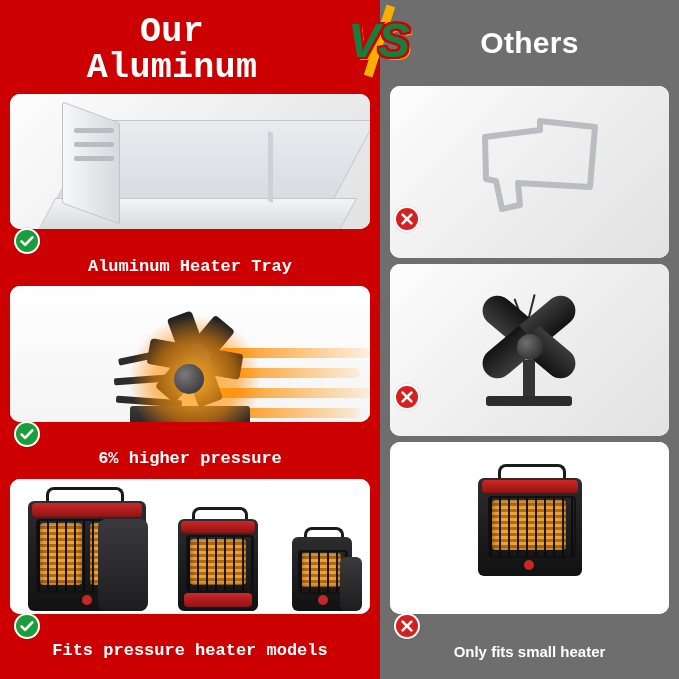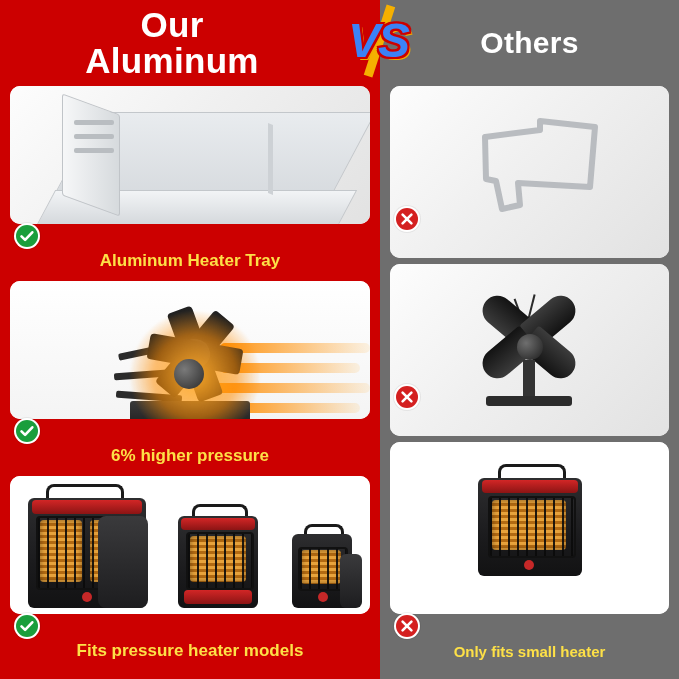--- a/index.html
+++ b/index.html
@@ -17,21 +17,22 @@
   }
   .col{
     position:relative;
     box-sizing:border-box;
     display:flex;
     flex-direction:column;
   }
   .col-left{
     width:380px;
     background:#cc0000;
-    padding:0 10px 8px 10px;
+    padding:8px 10px 8px 10px;
+    font-family:Liberation Mono, monospace;
   }
   .col-right{
     width:299px;
     background:#6e6e6e;
     padding:0 10px 8px 10px;
   }
   .col-head{
     height:86px;
     display:flex;
     align-items:center;
@@ -61,21 +62,21 @@
     z-index:5;
     display:flex;
     align-items:center;
     justify-content:center;
   }
   .vs-text{
     position:relative;
     font-size:48px;
     font-weight:bold;
     font-style:italic;
-    color:#3b82f6;
+    color:#15803d;
     line-height:1;
     letter-spacing:-2px;
     text-shadow:
       -2px 0 0 #cc0000, 2px 0 0 #cc0000,
       0 -2px 0 #cc0000, 0 2px 0 #cc0000,
       -2px -2px 0 #cc0000, 2px -2px 0 #cc0000,
       -2px 2px 0 #cc0000, 2px 2px 0 #cc0000,
       3px 3px 0 #f2a900;
   }
   .vs-slash{
@@ -101,21 +102,21 @@
     border-radius:10px;
     overflow:hidden;
     min-height:0;
   }
   .caption{
     flex:0 0 auto;
     height:28px;
     display:flex;
     align-items:center;
     justify-content:center;
-    color:#fde047;
+    color:#ffffff;
     font-weight:bold;
     font-size:17px;
     text-align:center;
     margin-top:23px;
   }
   .col-right .caption{font-size:15px;}
   .mark{
     position:absolute;
     left:4px;
     bottom:26px;

